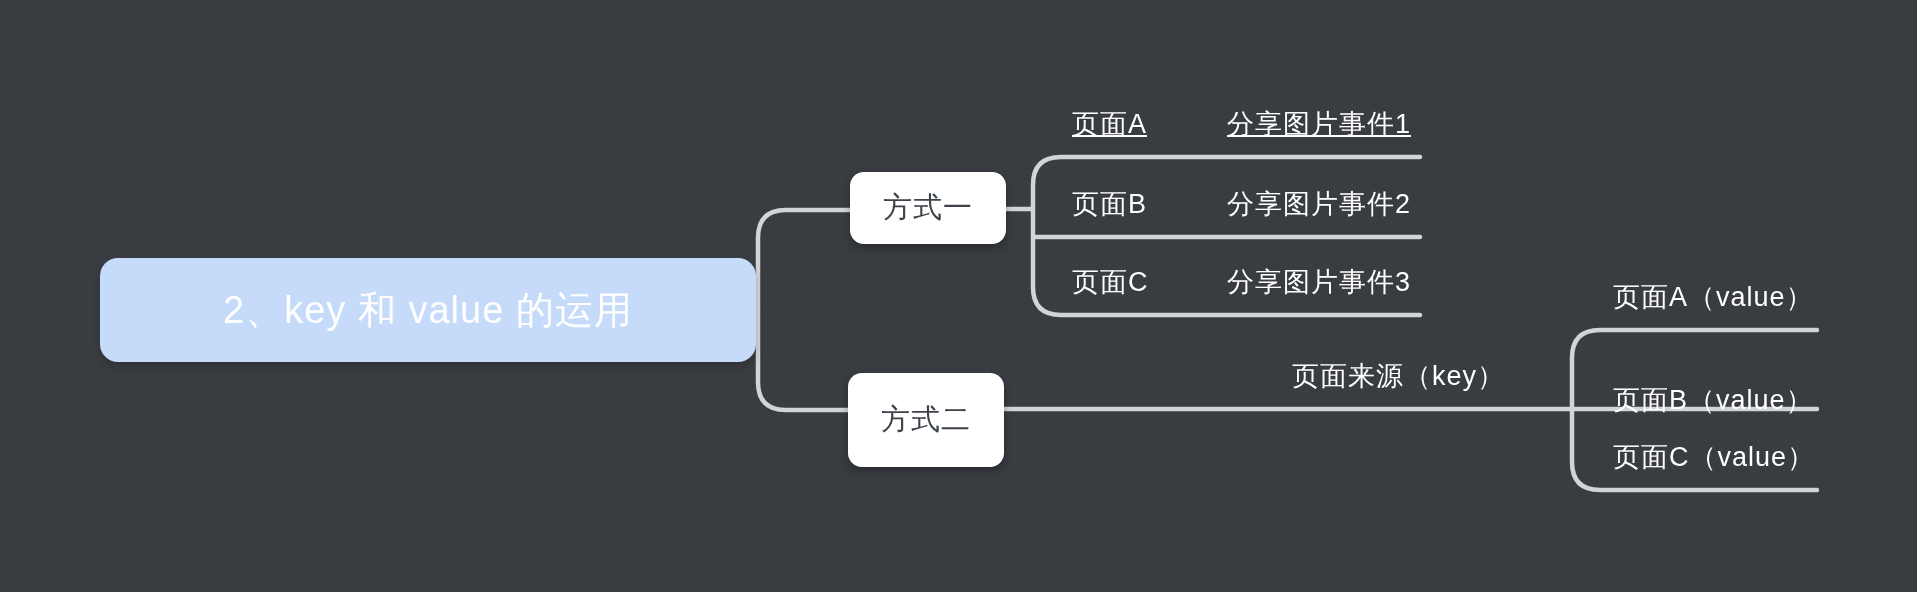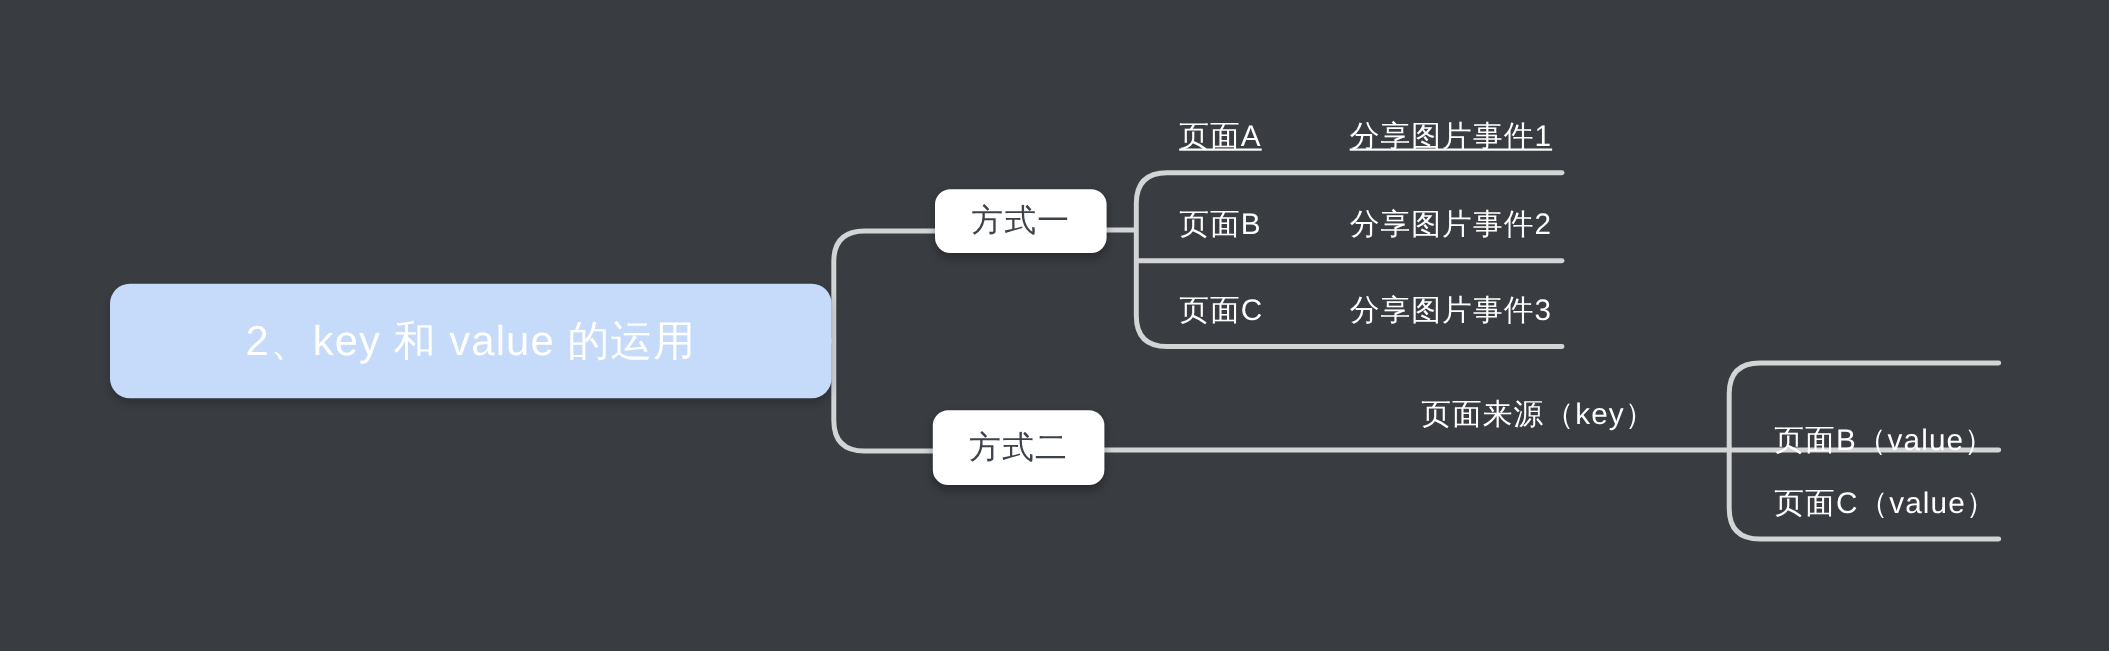--- a/index.html
+++ b/index.html
@@ -33,30 +33,30 @@
     left: 100px; top: 258px;
     width: 656px; height: 104px;
     background: #c6dbf9;
     border-radius: 18px;
     color: #ffffff;
     font-size: 38px;
     box-shadow: 0 4px 8px rgba(0,0,0,0.20);
     letter-spacing: 1px;
   }
   .sub-topic {
-    width: 156px; height: 58px;
+    width: 156px; height: 72px;
     background: #ffffff;
     border-radius: 14px;
     color: #3d434a;
     font-size: 29px;
     box-shadow: 0 4px 8px rgba(0,0,0,0.30);
     letter-spacing: 1px;
   }
   #topic-method1 { left: 850px; top: 172px; }
-  #topic-method2 { left: 848px; top: 373px; height: 68px; }
+  #topic-method2 { left: 848px; top: 373px; height: 94px; }
   .leaf-label {
     position: absolute;
     height: 38px;
     display: flex;
     align-items: center;
     color: #ffffff;
     font-size: 27px;
     letter-spacing: 1px;
     white-space: nowrap;
     cursor: default;
@@ -109,16 +109,17 @@
   <div class="leaf-label row1-a col-event">分享图片事件1</div>
 
   <div class="leaf-label row1-b col-page">页面B</div>
   <div class="leaf-label row1-b col-event">分享图片事件2</div>
 
   <div class="leaf-label row1-c col-page">页面C</div>
   <div class="leaf-label row1-c col-event">分享图片事件3</div>
 
   <div class="leaf-label row2-mid col-key">页面来源（key）</div>
 
+  <div class="leaf-label rowv-a col-val">页面A（value）</div>
   <div class="leaf-label rowv-b col-val">页面B（value）</div>
   <div class="leaf-label rowv-c col-val">页面C（value）</div>
 
 </div>
 
 </body></html>

